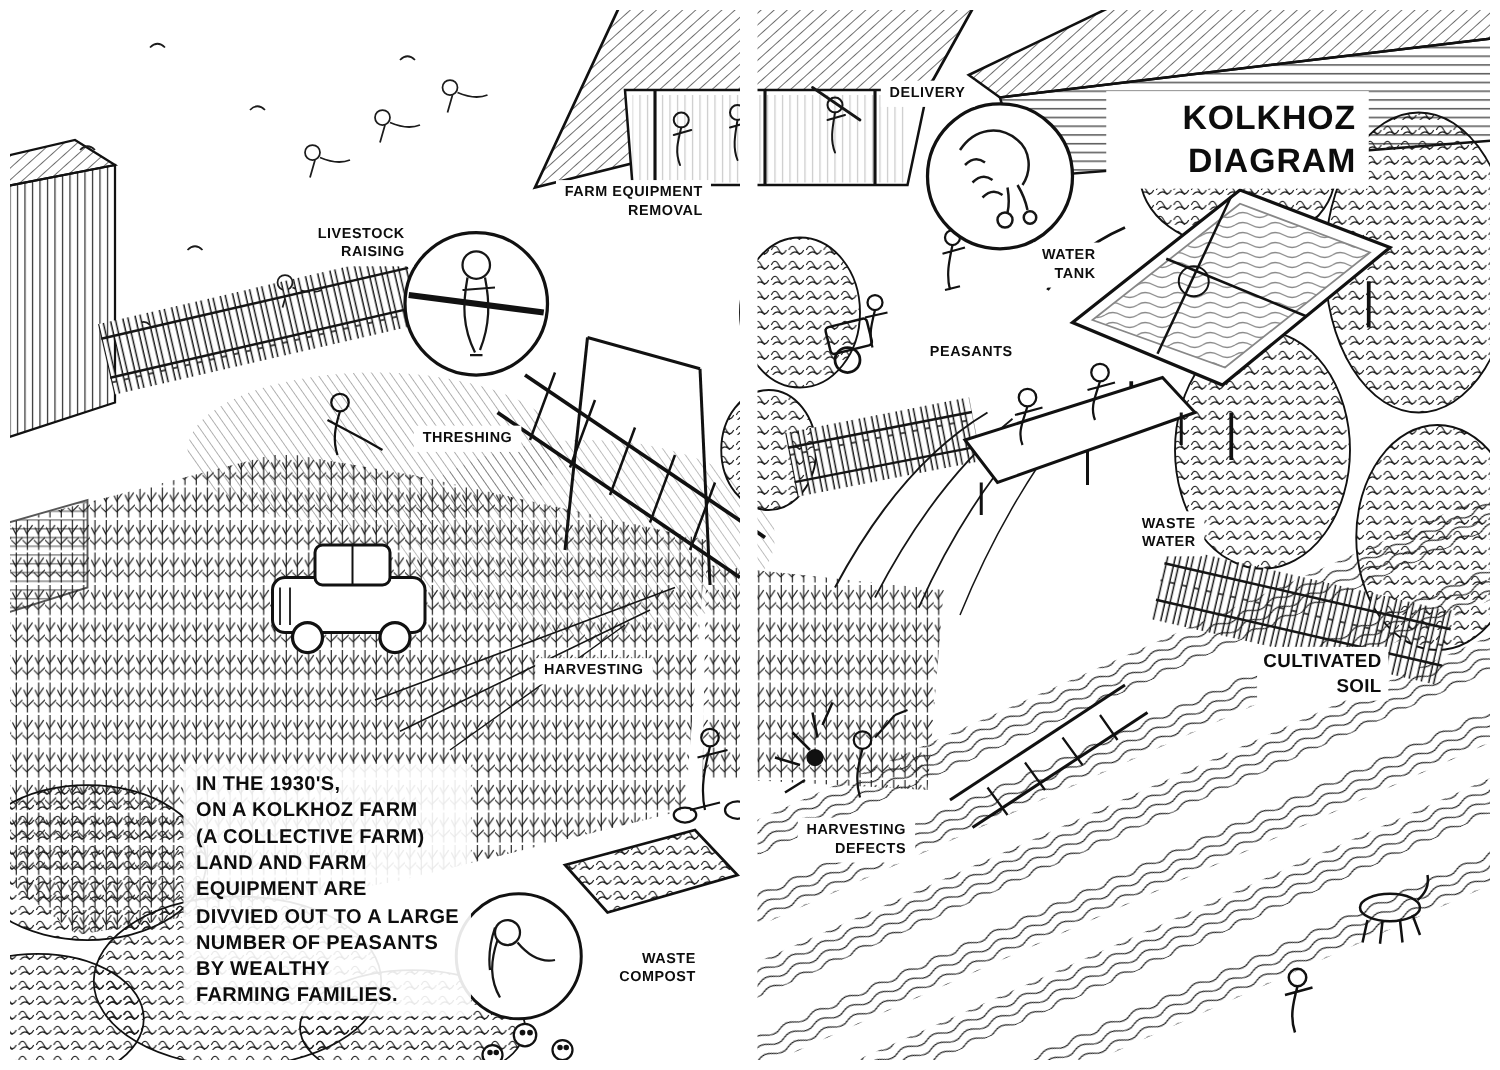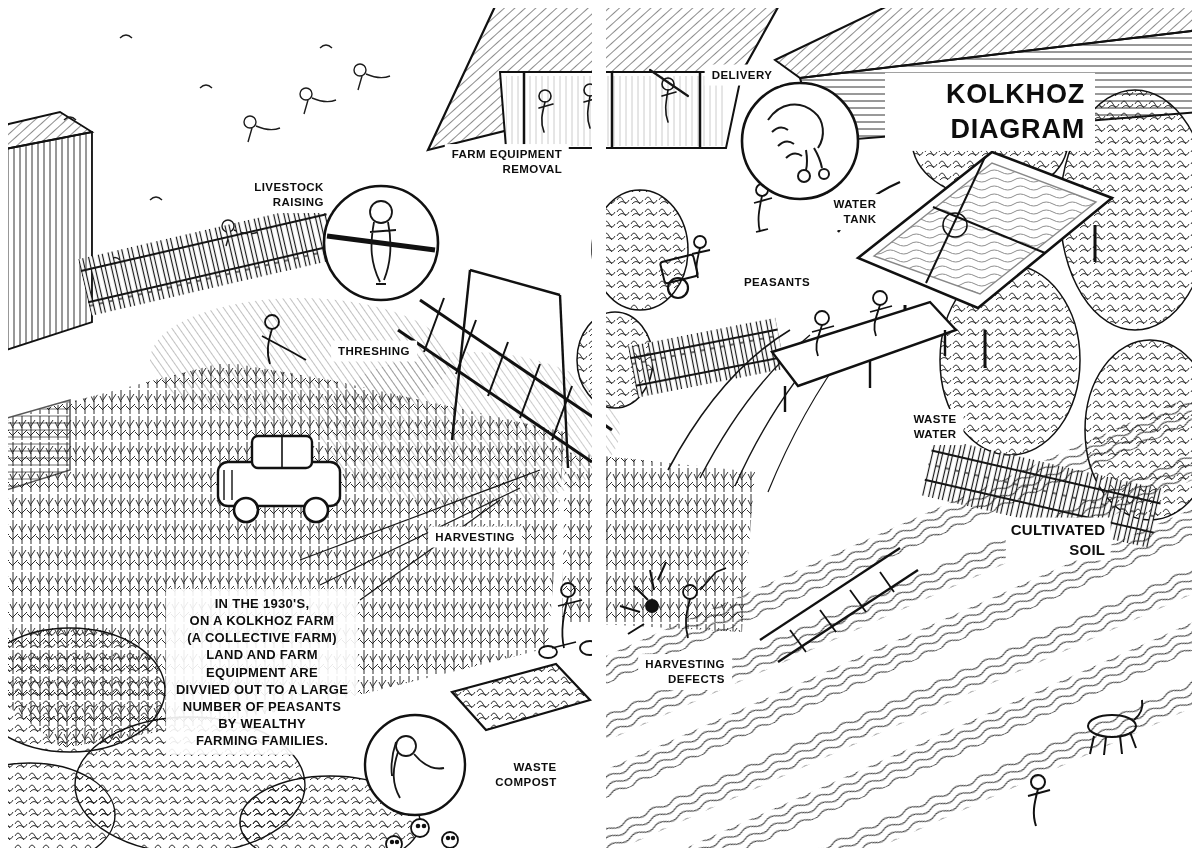--- a/index.html
+++ b/index.html
@@ -15,22 +15,22 @@
     white-space:pre-line;padding:3px 7px;letter-spacing:.45px;
     z-index:5;
   }
   .label.small{font-size:15px;padding:2px 5px;letter-spacing:.3px;}
   .label.title{
     font-size:27px;letter-spacing:.8px;padding:4px 10px;z-index:6;
   }
   .caption{
     position:absolute;transform:translate(-50%,-50%);
     background:rgba(255,255,255,.9);color:#0d0d0d;font-weight:bold;
-    font-size:13px;line-height:1.32;text-align:center;white-space:pre-line;
-    padding:6px 10px;letter-spacing:.3px;z-index:5;
+    font-size:16px;line-height:1.32;white-space:pre-line;
+    padding:6px 10px;letter-spacing:.3px;z-index:5;margin-top:40px;
   }
 </style>
 </head>
 <body>
 
 <div class="spread">
 
   <svg class="art" viewBox="0 0 1200 856" xmlns="http://www.w3.org/2000/svg">
     <defs>
       <pattern id="hatchA" width="7" height="7" patternUnits="userSpaceOnUse" patternTransform="rotate(48)">

